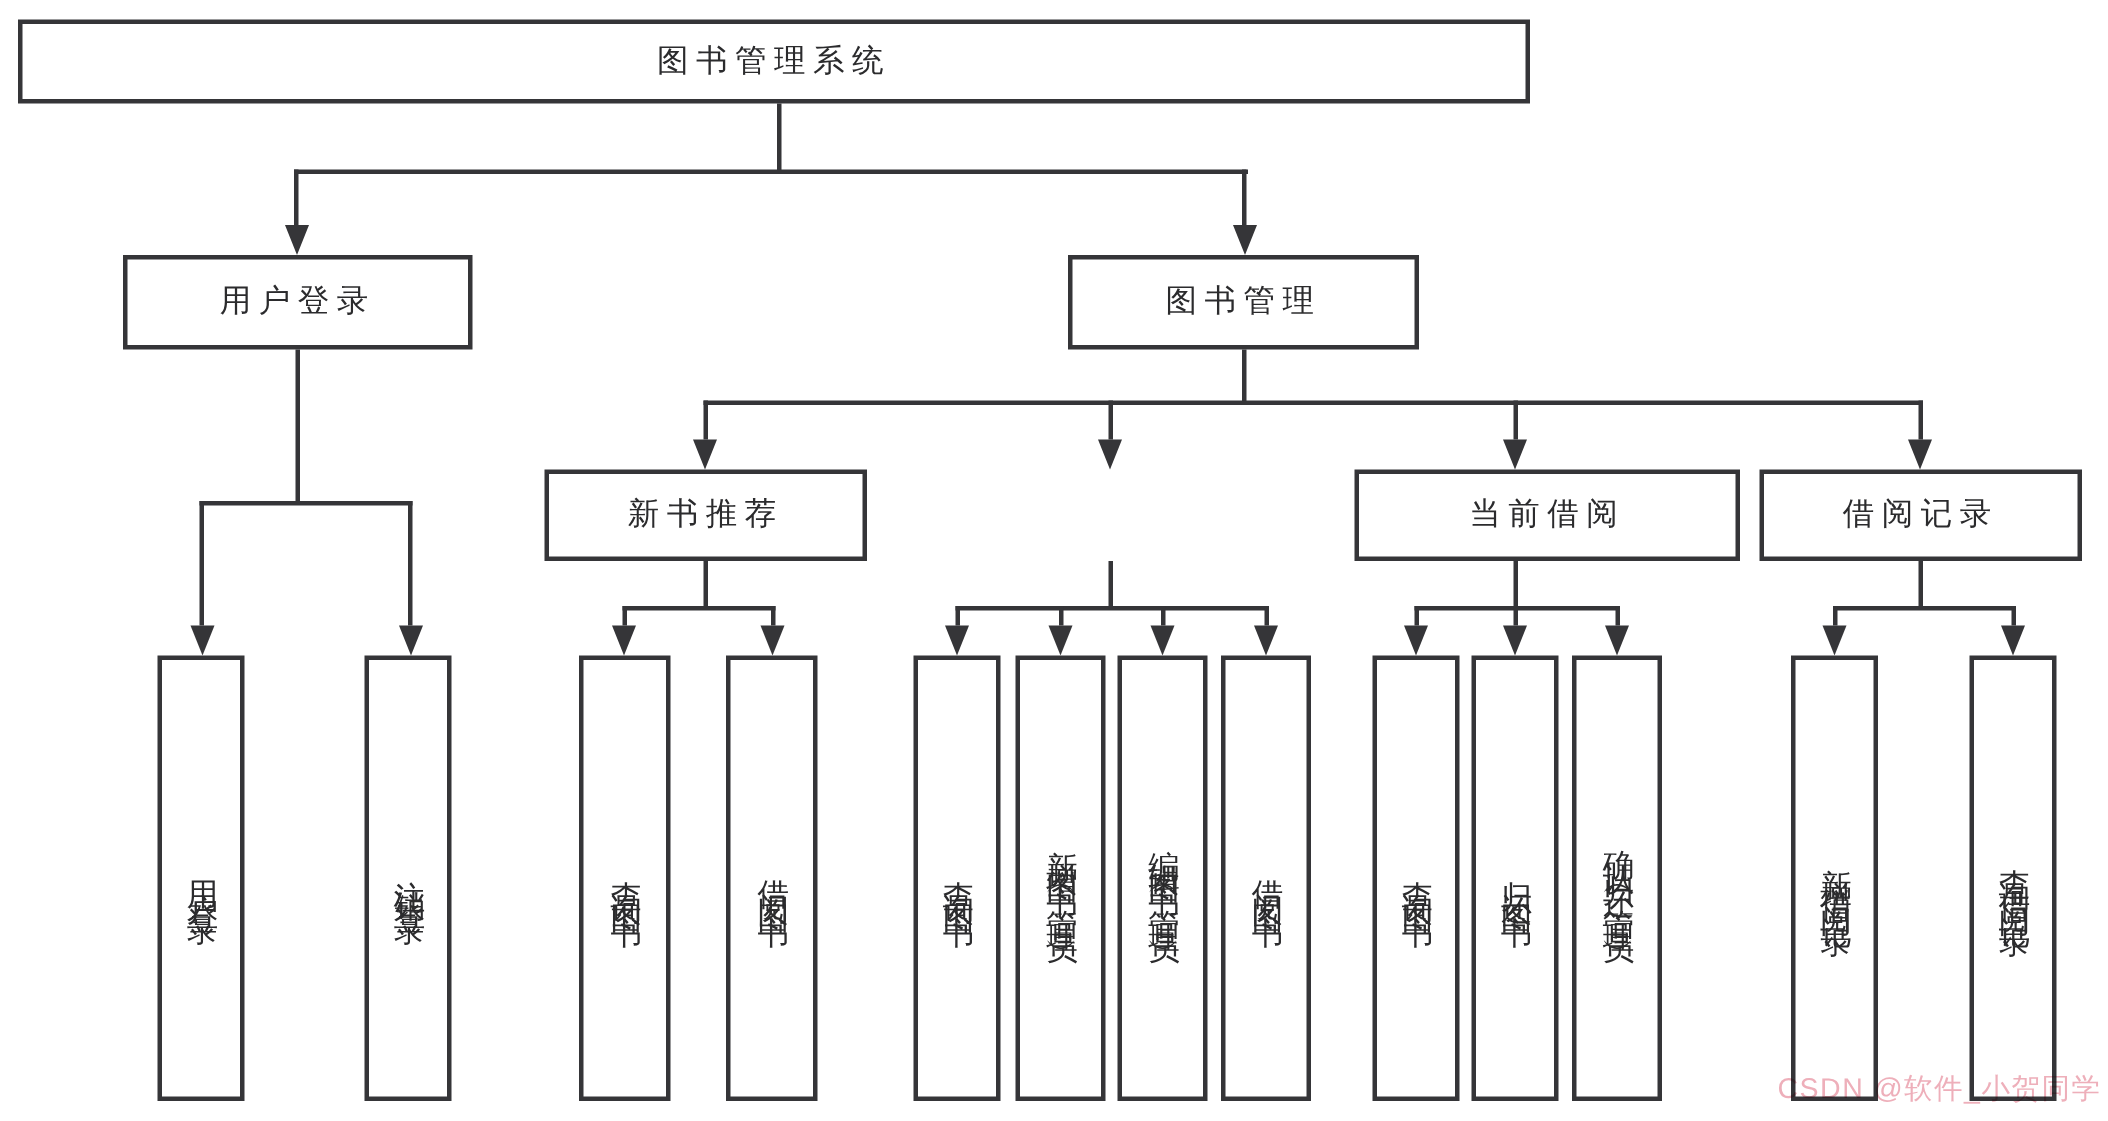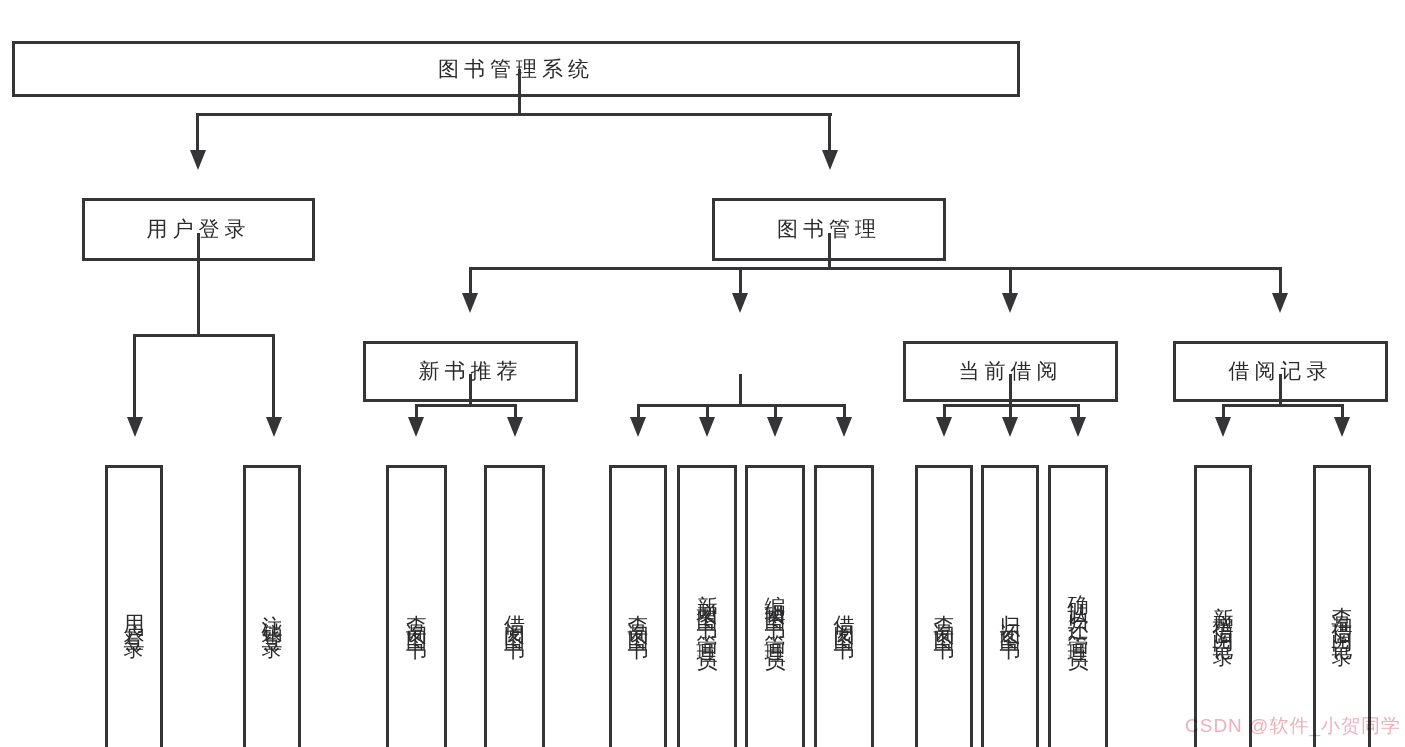--- a/index.html
+++ b/index.html
@@ -18,21 +18,20 @@
   .node{
     position:absolute;box-sizing:border-box;
     border:3px solid var(--line-color);
     background:#fff;
     display:flex;align-items:center;justify-content:center;
     font-size:21px;letter-spacing:5px;
     color:var(--text-color);
     line-height:1.15;
     text-align:center;
     white-space:nowrap;
-    margin-top:28px;
   }
   .node.v{
     writing-mode:vertical-rl;
     text-orientation:mixed;
     letter-spacing:8px;
     white-space:normal;
   }
   .ln{position:absolute;background:var(--line-color);}
   .ar{
     position:absolute;width:0;height:0;
@@ -53,21 +52,21 @@
 <body>
 
 <div class="stage">
 
   <div class="node h" style="left:12px;top:13px;width:1008px;height:56px">图书管理系统</div>
 
   <div class="node h" style="left:82px;top:170px;width:233px;height:63px">用户登录</div>
   <div class="node h" style="left:712px;top:170px;width:234px;height:63px">图书管理</div>
 
   <div class="node h" style="left:363px;top:313px;width:215px;height:61px">新书推荐</div>
-  <div class="node h" style="left:903px;top:313px;width:215px;height:61px">当前借阅</div>
+  <div class="node h" style="left:903px;top:313px;width:257px;height:61px">当前借阅</div>
   <div class="node h" style="left:1173px;top:313px;width:215px;height:61px">借阅记录</div>
 
   <div class="node v" style="left:105px;top:437px;width:58px;height:297px">用户登录</div>
   <div class="node v" style="left:243px;top:437px;width:58px;height:297px">注销登录</div>
 
   <div class="node v" style="left:386px;top:437px;width:61px;height:297px">查询图书</div>
   <div class="node v" style="left:484px;top:437px;width:61px;height:297px">借阅图书</div>
 
   <div class="node v" style="left:609px;top:437px;width:58px;height:297px">查询图书</div>
   <div class="node v" style="left:677px;top:437px;width:60px;height:297px">新增图书（管理员）</div>

